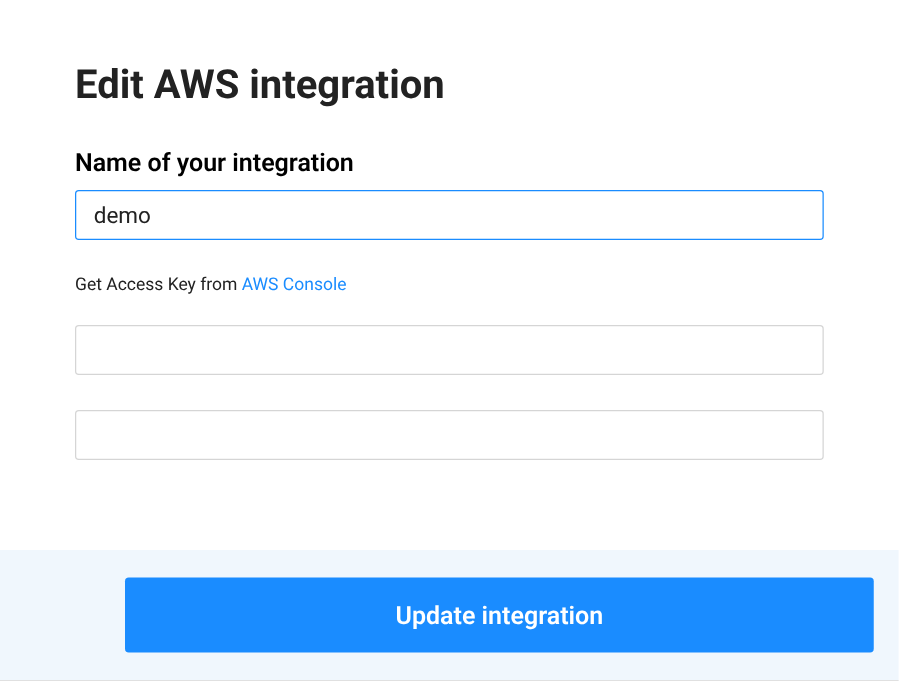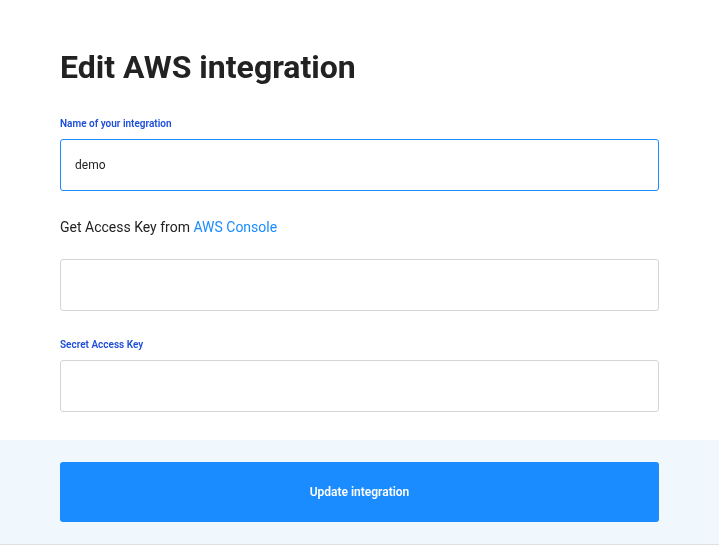--- a/index.html
+++ b/index.html
@@ -21,39 +21,39 @@
       font-size: 32px;
       font-weight: 700;
       color: #222222;
       margin-bottom: 32px;
     }
     .form-group {
       margin-bottom: 28px;
     }
     .form-label {
       display: block;
-      font-size: 10px;
+      font-size: 20px;
       font-weight: 600;
-      color: #1d4ed8;
+      color: #000000;
       margin-bottom: 10px;
     }
     .form-help {
       font-size: 14px;
       color: #222222;
       margin-bottom: 24px;
     }
     .form-help a {
       color: #1a8cff;
       text-decoration: none;
     }
     .form-input {
       width: 100%;
-      height: 52px;
+      height: 40px;
       padding: 10px 14px;
-      font-size: 12px;
+      font-size: 18px;
       color: #222222;
       border: 1px solid #d5d5d5;
       border-radius: 3px;
       background: #ffffff;
       font-family: inherit;
     }
     .form-input.focused {
       border: 1.5px solid #1a8cff;
     }
     .footer {
@@ -65,24 +65,25 @@
       padding: 22px 60px 22px 60px;
       border-bottom: 1px solid #e0e0e0;
     }
     .submit-button {
       width: 100%;
       height: 60px;
       background: #1a8cff;
       color: #ffffff;
       border: none;
       border-radius: 3px;
-      font-size: 12px;
+      font-size: 20px;
       font-weight: 600;
       cursor: pointer;
       font-family: inherit;
+      margin-left: 40px;
     }
   </style>
 </head>
 <body>
 
 <div class="container">
   <h1 class="page-title">Edit AWS integration</h1>
 
   <div class="form-group">
     <label class="form-label">Name of your integration</label>
@@ -90,20 +91,19 @@
   </div>
 
   <div class="form-group">
     <div class="form-help">
       <span>Get Access Key from </span><a href="#">AWS Console</a>
     </div>
     <input type="text" class="form-input" value="" style="">
   </div>
 
   <div class="form-group">
-    <label class="form-label">Secret Access Key</label>
     <input type="password" class="form-input" value="" style="">
   </div>
 </div>
 
 <div class="footer">
   <button class="submit-button">Update integration</button>
 </div>
 
 </body></html>

